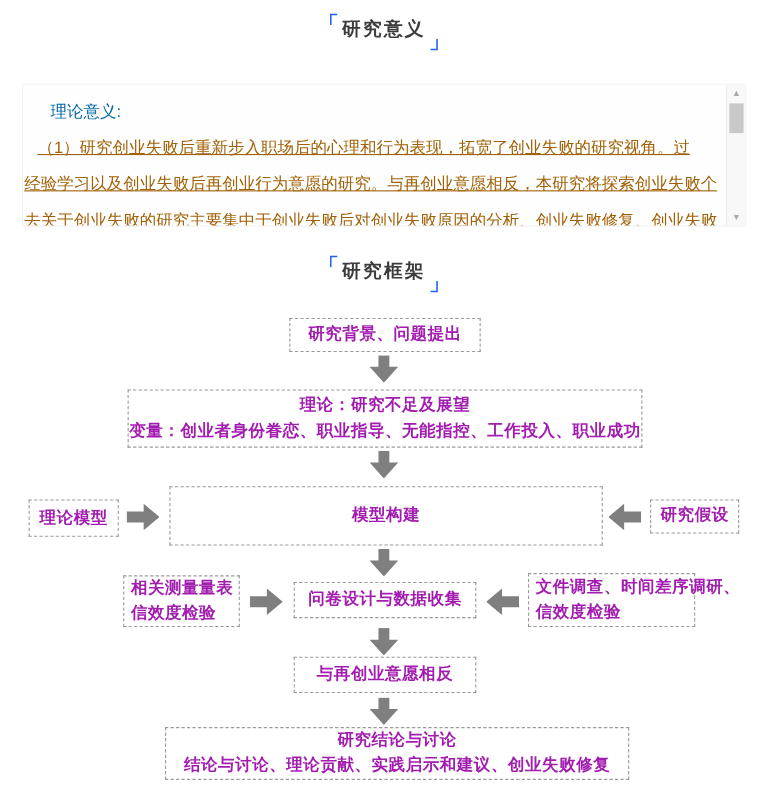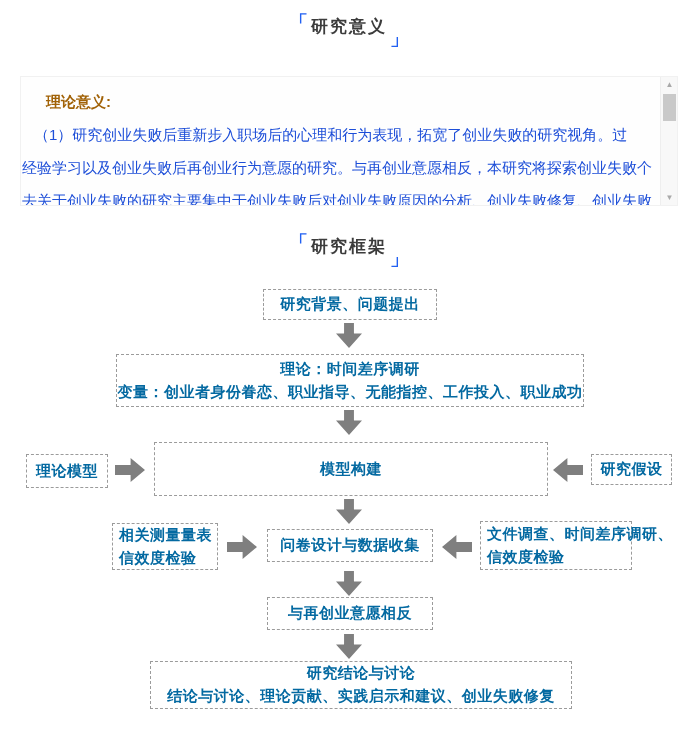--- a/index.html
+++ b/index.html
@@ -14,44 +14,44 @@
   .sec-title .br.close { transform: translateY(13px); margin-left: 3px; }
   #title1 { top: 16px; }
   #title2 { top: 236px; }
 
   
   .scrollpanel {
     position: absolute; left: 20px; top: 76px; width: 658px; height: 130px;
     background: #fefefe; border: 1px solid #f1f1f1; overflow: hidden;
   }
   .scrollpanel .heading {
-    margin: 15px 0 0 25px; color: #a16207; font-weight: bold; font-size: 15px; line-height: 20px;
+    margin: 15px 0 0 25px; color: #0369a1; font-weight: normal; font-size: 15px; line-height: 20px;
   }
-  .scrollpanel .para { margin-top: 6px; color: #1d4ed8; font-size: 15px; }
+  .scrollpanel .para { margin-top: 6px; color: #a16207; font-size: 15px; text-decoration: underline; }
   .scrollpanel .para .pline { line-height: 33px; white-space: nowrap; padding-left: 1px; }
   .scrollpanel .para .pline.indent { padding-left: 13px; }
 
   .vscrollbar {
     position: absolute; right: 0; top: 0; width: 17px; height: 128px;
     background: #f8f8f8; border-left: 1px solid #eeeeee;
   }
   .vscrollbar .sbtn {
     position: absolute; left: 0; width: 17px; height: 15px; color: #a9a9a9;
     font-size: 8px; text-align: center; line-height: 15px; cursor: default;
   }
   .vscrollbar .sbtn.up { top: 0; }
   .vscrollbar .sbtn.down { bottom: 0; }
   .vscrollbar .thumb {
     position: absolute; left: 2px; top: 17px; width: 13px; height: 27px; background: #c9c9c9;
   }
 
   
   .fbox {
     position: absolute; border: 1px dashed #9b9b9b; background: #ffffff;
-    font-family: "Liberation Serif", serif; font-weight: bold; color: #0369a1;
+    font-family: "Liberation Serif", serif; font-weight: bold; color: #a21caf;
     font-size: 15px; letter-spacing: 0.5px;
     display: flex; flex-direction: column; justify-content: center; align-items: center;
     text-align: center; line-height: 23px; white-space: nowrap;
   }
   .fbox.alignleft { align-items: flex-start; padding-left: 6px; text-align: left; }
 
   .arrow { position: absolute; background: #7f7f7f; }
   .ar-down  { width: 26px; height: 25px; clip-path: polygon(31% 0, 69% 0, 69% 42%, 100% 42%, 50% 100%, 0 42%, 31% 42%); }
   .ar-right { width: 30px; height: 24px; clip-path: polygon(0 29%, 52% 29%, 52% 0, 100% 50%, 52% 100%, 52% 71%, 0 71%); }
   .ar-left  { width: 30px; height: 24px; clip-path: polygon(100% 29%, 48% 29%, 48% 0, 0 50%, 48% 100%, 48% 71%, 100% 71%); }
@@ -107,21 +107,21 @@
   <span class="txt">研究框架</span>
   <span class="br close">」</span>
 </div>
 
 <div class="fbox" id="b1">
   <div>研究背景、问题提出</div>
 </div>
 <div class="arrow ar-down" id="ad1"></div>
 
 <div class="fbox" id="b2">
-  <div>理论：时间差序调研</div>
+  <div>理论：研究不足及展望</div>
   <div>变量：创业者身份眷恋、职业指导、无能指控、工作投入、职业成功</div>
 </div>
 <div class="arrow ar-down" id="ad2"></div>
 
 <div class="fbox" id="bL3">
   <div>理论模型</div>
 </div>
 <div class="arrow ar-right" id="ar1"></div>
 <div class="fbox" id="bC3">
   <div>模型构建</div>

